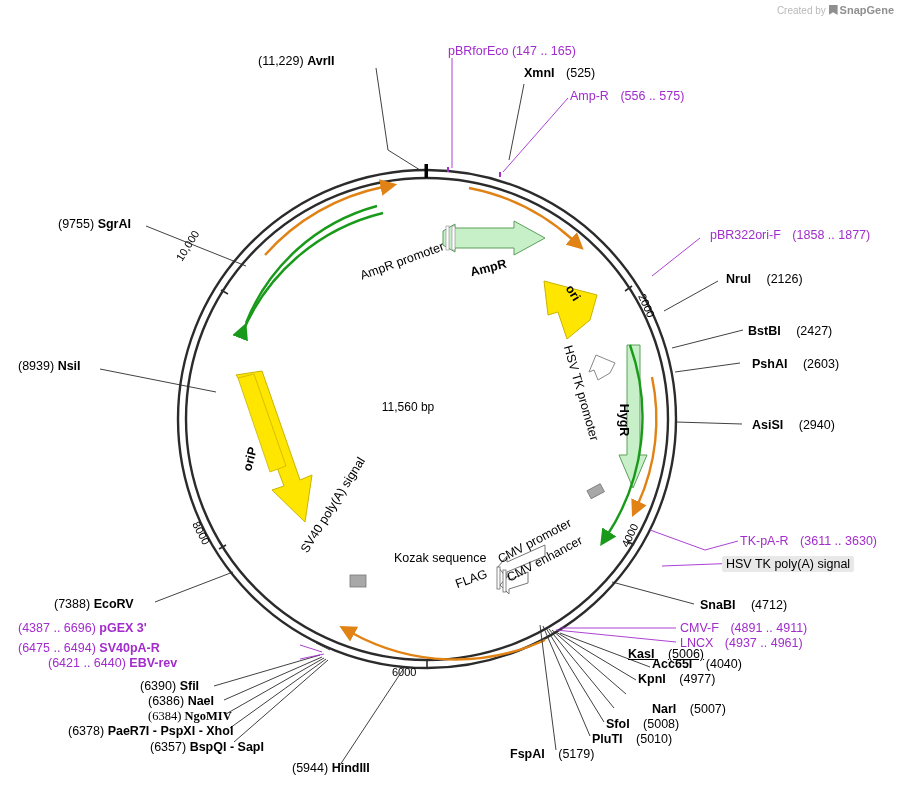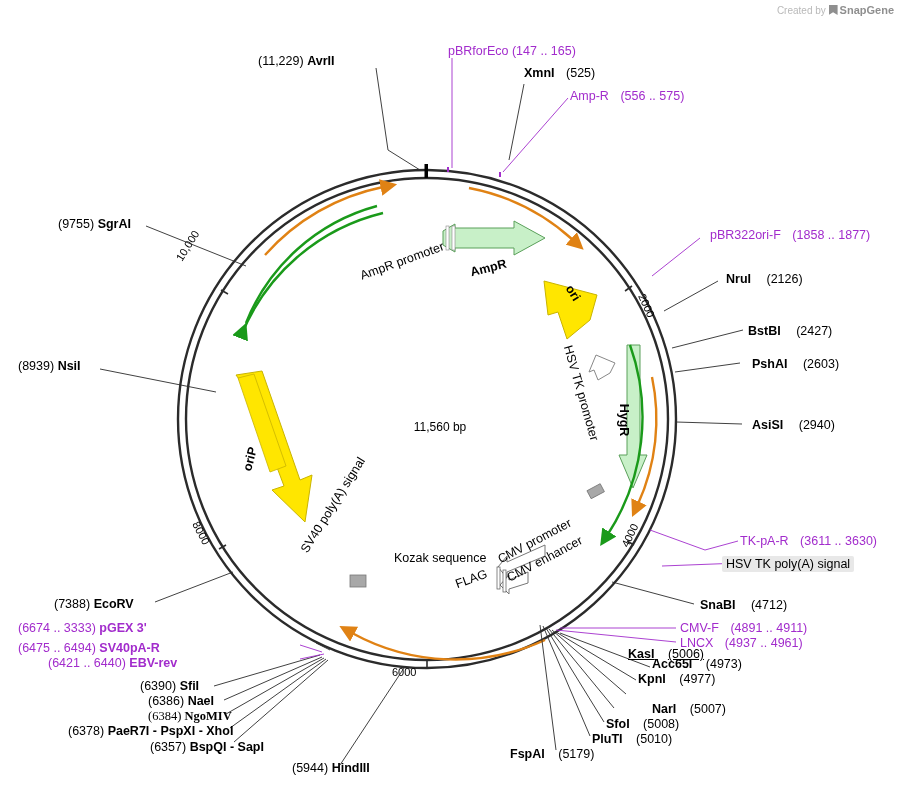--- a/index.html
+++ b/index.html
@@ -152,21 +152,21 @@
       <path d="M700,238 L652,276"></path>
       <path d="M738,541 L705,550 L650,530"></path>
       <path d="M740,563 L662,566"></path>
       <path d="M676,628 L560,628"></path>
       <path d="M676,642 L556,630"></path>
       <path d="M300,645 L322,652"></path>
       <path d="M300,659 L324,654"></path>
     </g>
   </svg>
 
-  <div class="center-sub" style="left:0;top:420px;width:816px;padding-left:32px;">11,560 bp</div>
+  <div class="center-sub" style="left:0;top:400px;width:816px;">11,560 bp</div>
 
   <div class="lbl" style="left:358px;top:254px;font-size:12.5px;transform:rotate(-20deg);">AmpR promoter</div>
   <div class="lbl" style="left:470px;top:261px;font-weight:bold;transform:rotate(-14deg);">AmpR</div>
   <div class="lbl" style="left:565px;top:286px;font-weight:bold;transform:rotate(58deg);">ori</div>
   <div class="lbl" style="left:532px;top:386px;transform:rotate(74deg);">HSV TK promoter</div>
   <div class="lbl" style="left:608px;top:413px;font-weight:bold;transform:rotate(90deg);">HygR</div>
   <div class="lbl" style="left:503px;top:552px;transform:rotate(-28deg);">CMV enhancer</div>
   <div class="lbl" style="left:494px;top:534px;transform:rotate(-28deg);">CMV promoter</div>
   <div class="lbl" style="left:455px;top:572px;transform:rotate(-20deg);">FLAG</div>
   <div class="lbl" style="left:394px;top:551px;">Kozak sequence</div>
@@ -196,21 +196,21 @@
   </div>
   <div class="lbl" style="left:18px;top:359px;">
     <span class="pos">(8939)</span>
     <span class="b">NsiI</span>
   </div>
   <div class="lbl" style="left:54px;top:597px;">
     <span class="pos">(7388)</span>
     <span class="b">EcoRV</span>
   </div>
   <div class="lbl purple" style="left:18px;top:621px;">
-    <span class="pos">(6674 .. 3333)</span>
+    <span class="pos">(4387 .. 6696)</span>
     <span class="b">pGEX 3'</span>
   </div>
   <div class="lbl purple" style="left:18px;top:641px;">
     <span class="pos">(6475 .. 6494)</span>
     <span class="b">SV40pA-R</span>
   </div>
   <div class="lbl purple" style="left:48px;top:656px;">
     <span class="pos">(6421 .. 6440)</span>
     <span class="b">EBV-rev</span>
   </div>
@@ -249,21 +249,21 @@
   <div class="lbl purple" style="left:680px;top:621px;text-align:center;">
     <span>CMV-F</span>
     <span class="pos" style="margin-left:8px">(4891 .. 4911)</span>
   </div>
   <div class="lbl purple" style="left:680px;top:636px;">
     <span>LNCX</span>
     <span class="pos" style="margin-left:8px">(4937 .. 4961)</span>
   </div>
   <div class="lbl" style="left:652px;top:657px;">
     <span class="b">Acc65I</span>
-    <span class="pos" style="margin-left:10px">(4973)</span>
+    <span class="pos" style="margin-left:10px">(4040)</span>
   </div>
   <div class="lbl" style="left:638px;top:672px;">
     <span class="b">KpnI</span>
     <span class="pos" style="margin-left:10px">(4977)</span>
   </div>
   <div class="lbl" style="left:628px;top:647px;text-decoration:underline;">
     <span class="b">KasI</span>
     <span class="pos" style="margin-left:10px">(5006)</span>
   </div>
   <div class="lbl" style="left:636px;top:702px;margin-left:16px;">

